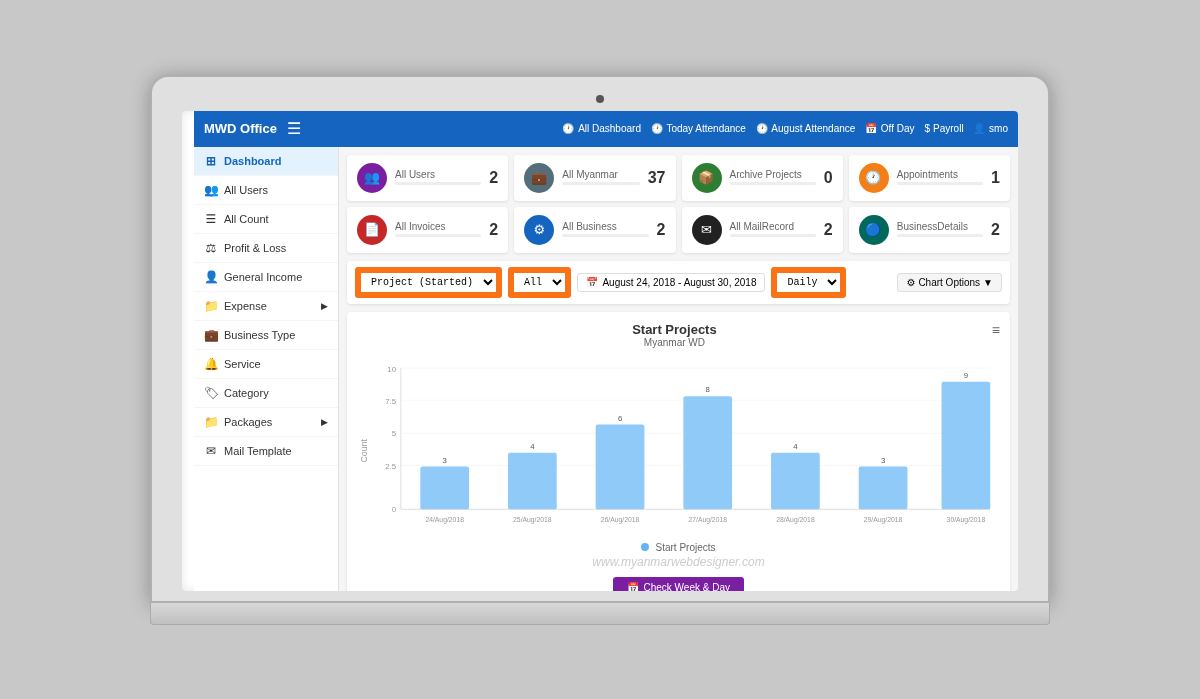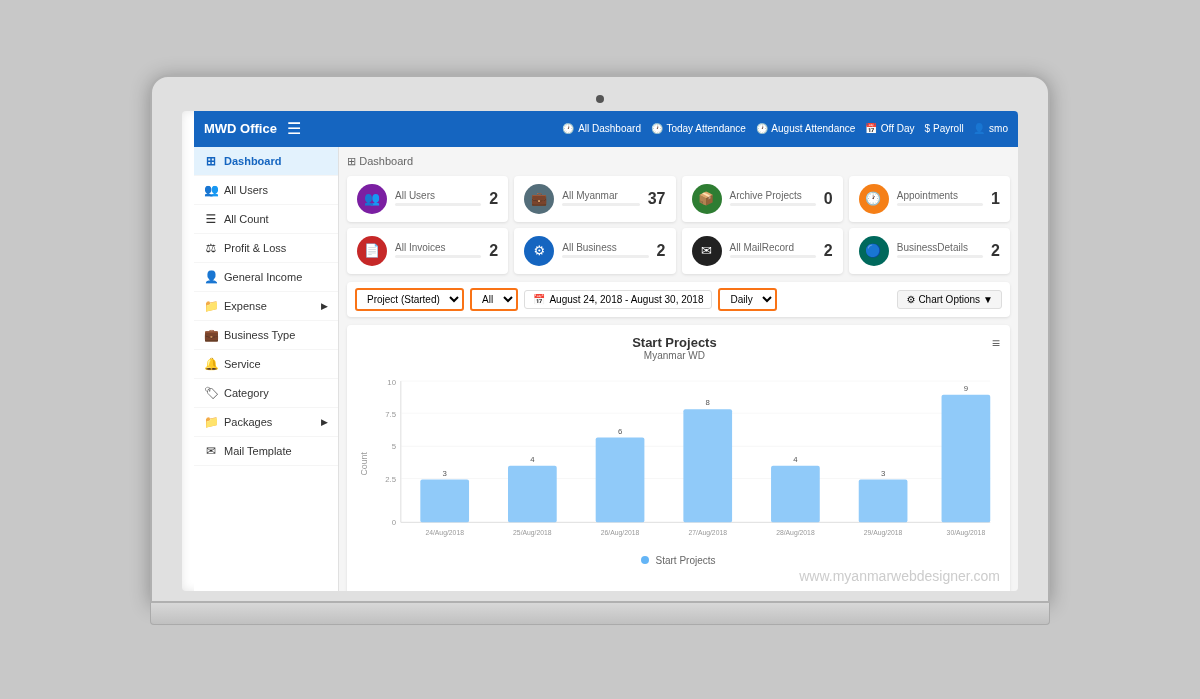--- a/index.html
+++ b/index.html
@@ -263,24 +263,25 @@
       margin-bottom: 8px;
       background: white;
       padding: 6px 8px;
       border-radius: 4px;
       box-shadow: 0 1px 3px rgba(0,0,0,0.1);
     }
 
     .filter-select {
       font-size: 10px;
       padding: 3px 6px;
-      border: 2px solid #f97316;
+      border: 6px solid #f97316;
       border-radius: 3px;
       background: white;
       cursor: pointer;
+      font-family: Liberation Mono, monospace;
     }
 
     .filter-date {
       font-size: 10px;
       padding: 3px 8px;
       border: 1px solid #ddd;
       border-radius: 3px;
       background: white;
       display: flex;
       align-items: center;
@@ -349,24 +350,25 @@
     }
 
     .legend-dot {
       width: 8px;
       height: 8px;
       border-radius: 50%;
       background: #64b5f6;
     }
 
     .chart-watermark {
-      text-align: right;
-      font-size: 14px;
+      text-align: center;
+      font-size: 12px;
       color: #ccc;
       margin-top: 2px;
+      font-style: italic;
     }
 
     .check-btn {
       display: flex;
       justify-content: center;
       margin-top: 8px;
     }
 
     .check-btn button {
       background: #7b1fa2;
@@ -450,24 +452,20 @@
                 <span class="sidebar-arrow">▶</span>
               </li>
               <li class="sidebar-item">
                 <span class="sidebar-icon">✉</span>
                 <span>Mail Template</span>
               </li>
             </ul>
           </div>
 
           <div class="content">
-            <div class="breadcrumb">
-              <span>⊞</span>
-              <span>Dashboard</span>
-            </div>
 
             <div class="stat-cards">
 
               <div class="stat-card">
                 <div class="stat-icon icon-purple">👥</div>
                 <div class="stat-info">
                   <div class="stat-label">All Users</div>
                   <div class="stat-bar"></div>
                 </div>
                 <div class="stat-value">2</div>

